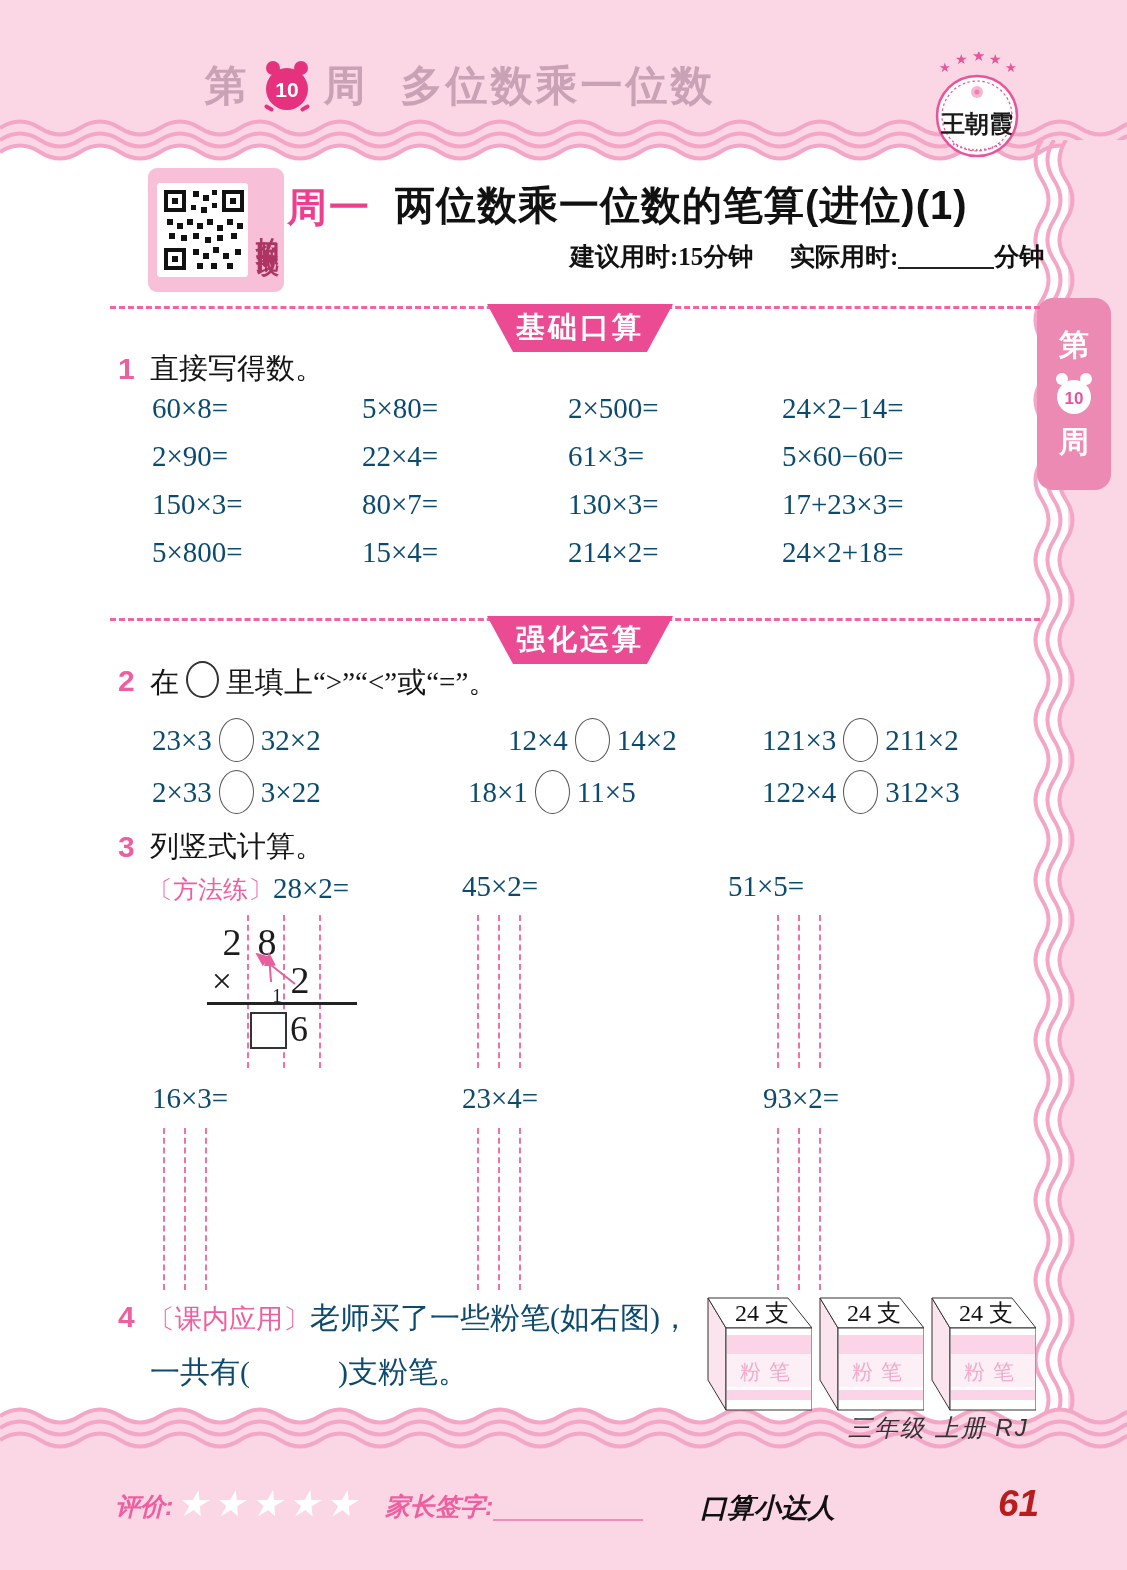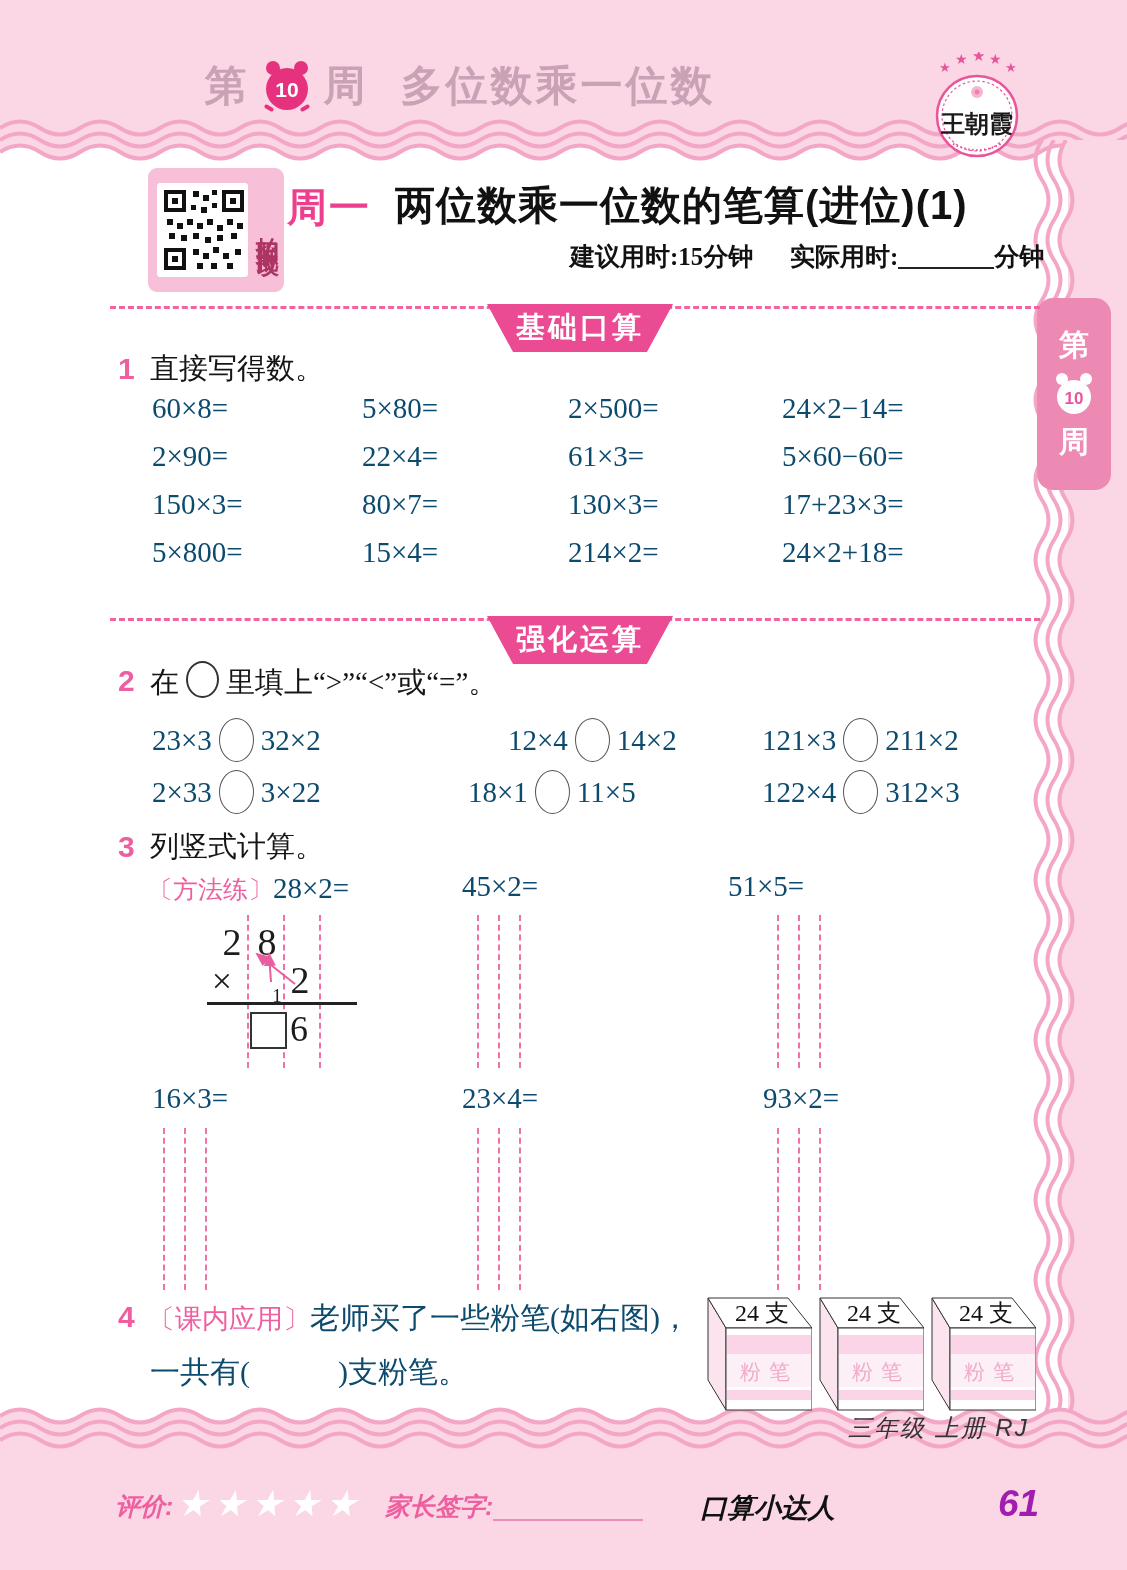--- a/index.html
+++ b/index.html
@@ -50,21 +50,21 @@
 
   .chalk-row{position:absolute;left:700px;top:1290px;display:flex;z-index:5;}
   .paren-gap{display:inline-block;width:88px;}
 
   .footer-item{position:absolute;top:1490px;z-index:4;font-style:italic;}
   .pinklbl{color:#ee5f9f;font-size:25px;font-weight:bold;}
   .stars{color:#ffffff;font-size:36px;letter-spacing:5px;line-height:1;}
   .sign-line{display:inline-block;width:150px;border-bottom:2px solid #f08cb8;height:24px;vertical-align:-6px;}
   .brand{font-size:27px;font-weight:bold;color:#111;}
   .edition{font-size:24px;color:#333;letter-spacing:2px;}
-  .pageno{font-size:37px;font-weight:bold;color:#a21caf;}
+  .pageno{font-size:37px;font-weight:bold;color:#b91c1c;}
 
   .side-tab{position:absolute;left:1037px;top:298px;width:74px;height:192px;background:#ec8ab4;border-radius:16px;z-index:3;
             display:flex;flex-direction:column;align-items:center;justify-content:center;gap:4px;}
   .side-tab .ch{color:#fff;font-size:30px;font-weight:bold;}
 </style>
 </head>
 <body>
 
 <div class="page">
 

